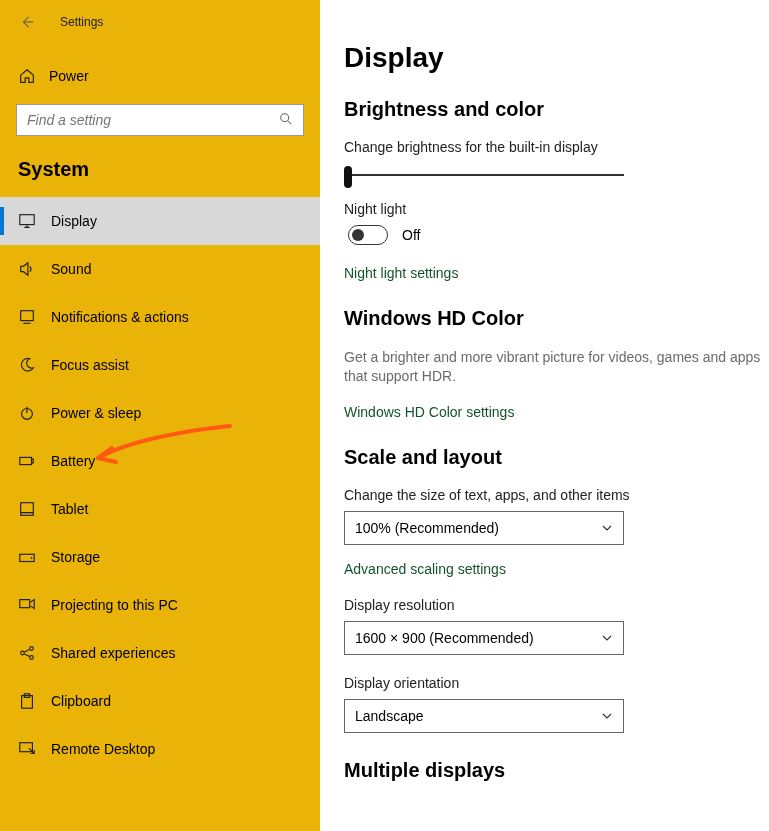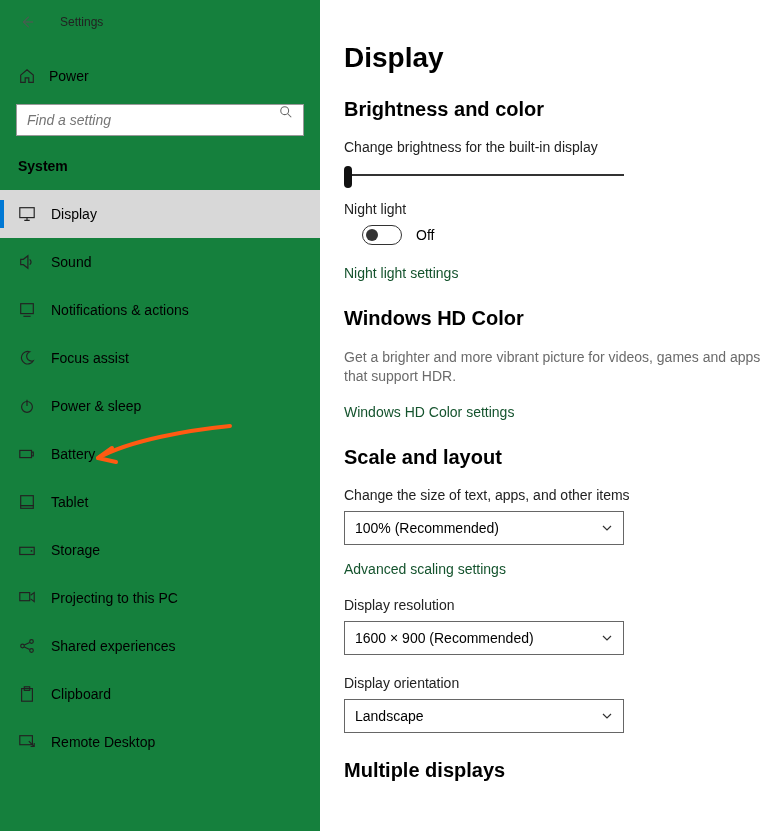--- a/index.html
+++ b/index.html
@@ -8,21 +8,21 @@
     font-size: 14px;
     color: #000;
     background: #fff;
     width: 769px;
     height: 831px;
     overflow: hidden;
     display: flex;
   }
   .sidebar {
     width: 320px;
-    background: #15803d;
+    background: #eab308;
     height: 100%;
     padding-top: 8px;
     position: relative;
   }
   .header-row {
     display: flex;
     align-items: center;
     height: 28px;
     padding-left: 18px;
   }
@@ -52,34 +52,35 @@
   .search-wrap {
     padding: 0 16px;
     margin-top: 6px;
   }
   .search-box {
     width: 100%;
     height: 32px;
     border: 1px solid #999;
     background: #fff;
     display: flex;
+    align-items: center;
     padding: 0 10px;
   }
   .search-box input {
     border: none;
     outline: none;
     flex: 1;
     font-size: 14px;
     font-style: italic;
     color: #666;
     background: transparent;
   }
   .section-label {
     font-weight: 600;
-    font-size: 14px;
+    font-size: 20px;
     padding: 22px 0 6px 18px;
   }
   .nav-list { margin-top: 10px; }
   .nav-item {
     height: 48px;
     display: flex;
     align-items: center;
     padding-left: 17px;
     cursor: pointer;
     position: relative;
@@ -148,21 +149,21 @@
   }
   .slider-thumb {
     position: absolute;
     left: 0;
     top: 3px;
     width: 8px;
     height: 22px;
     background: #111;
     border-radius: 4px;
   }
-  .toggle-row { display: flex; align-items: center; gap: 14px; margin: 6px 0 10px 18px;}
+  .toggle-row { display: flex; align-items: center; gap: 14px; margin: 6px 0 10px 4px;}
   .toggle {
     width: 40px; height: 20px;
     border: 1px solid #333;
     border-radius: 10px;
     position: relative;
     cursor: pointer;
     background: #fff;
   }
   .toggle .knob {
     position: absolute;

